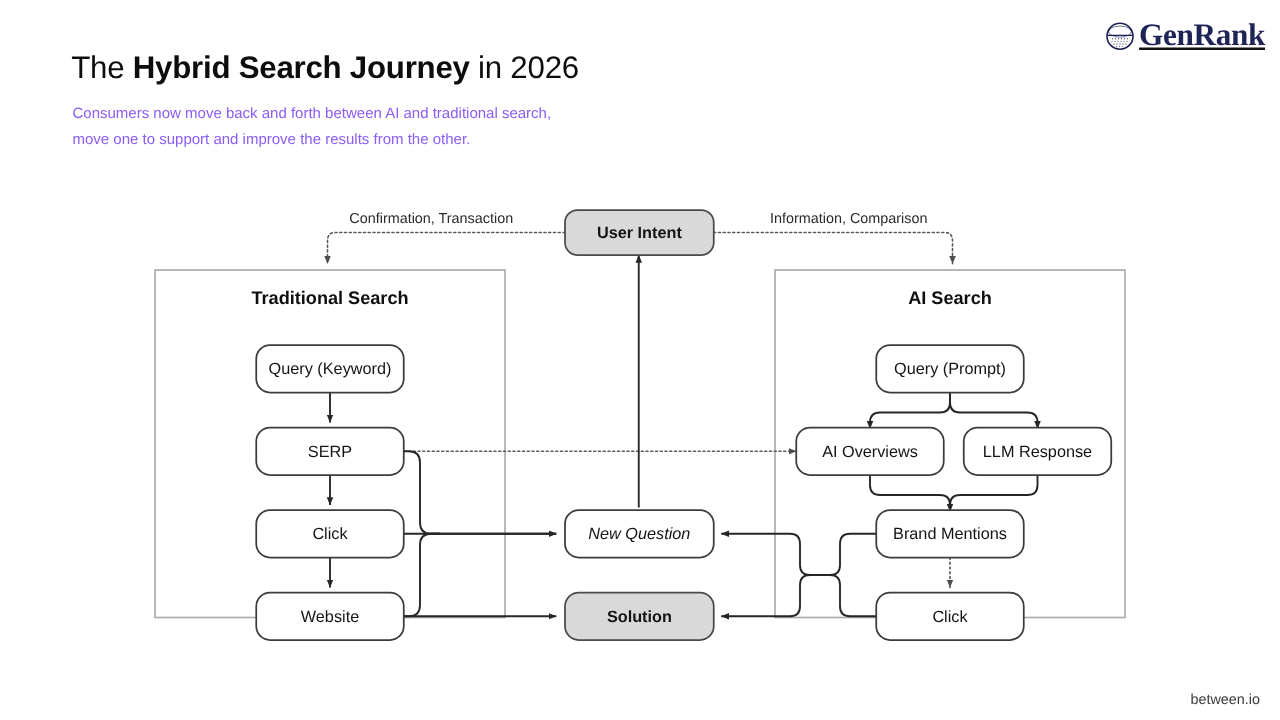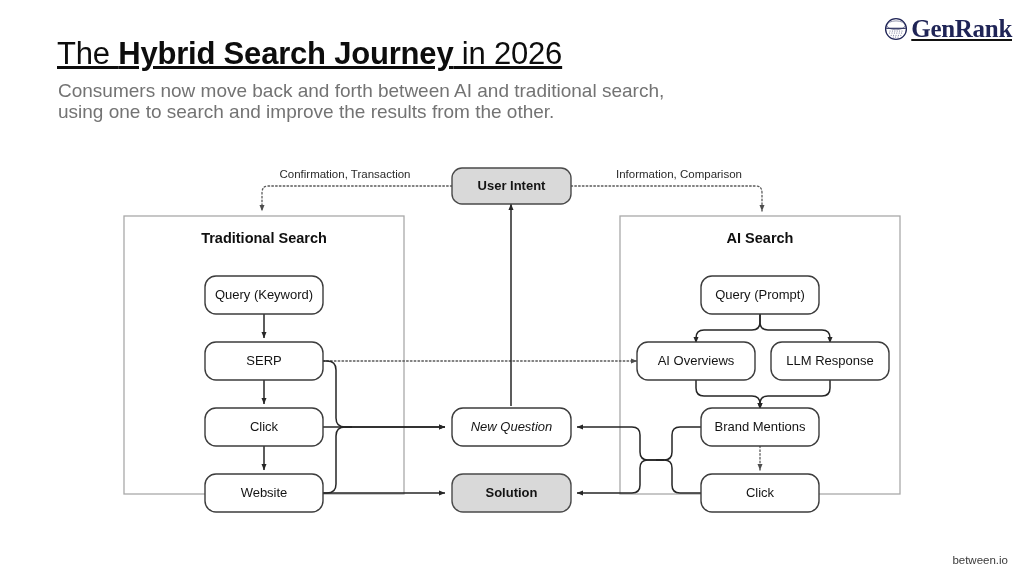--- a/index.html
+++ b/index.html
@@ -15,37 +15,36 @@
     font-family: "Liberation Sans", sans-serif;
     color: #111111;
     overflow: hidden;
   }
 
   
   #header-title {
     position: absolute;
     left: 57px;
     top: 34px;
-    font-size: 31px;
+    font-size: 25px;
     line-height: 40px;
     white-space: nowrap;
     color: #0d0d0d;
     letter-spacing: -0.2px;
-    text-decoration: underline;
   }
   #header-title .t-light { font-weight: 400; }
   #header-title .t-bold  { font-weight: 700; }
 
   #header-subtitle {
     position: absolute;
     left: 58px;
     top: 80px;
-    font-size: 19px;
+    font-size: 12px;
     line-height: 21px;
-    color: #737373;
+    color: #8b5cf6;
     font-weight: 400;
   }
   #header-subtitle span { display: block; }
 
   
   #brand-logo {
     position: absolute;
     right: 12px;
     top: 16px;
     display: flex;
@@ -131,21 +130,21 @@
 </style>
 </head>
 <body>
 
 <div id="header-title">
   <span class="t-light">The </span><span class="t-bold">Hybrid Search Journey</span><span class="t-light"> in 2026</span>
 </div>
 
 <div id="header-subtitle">
   <span>Consumers now move back and forth between AI and traditional search,</span>
-  <span>using one to search and improve the results from the other.</span>
+  <span>move one to support and improve the results from the other.</span>
 </div>
 
 <div id="brand-logo">
   <span>
     <svg width="26" height="26" viewBox="0 0 26 26" aria-hidden="true">
       <circle cx="13" cy="13" r="10.4" fill="#ffffff" stroke="#1f2456" stroke-width="1.3"></circle>
       <line x1="3.2" y1="12.3" x2="22.8" y2="12.3" stroke="#1f2456" stroke-width="1.1"></line>
       <ellipse cx="13" cy="9.3" rx="9.1" ry="4.4" fill="none" stroke="#1f2456" stroke-width="0.75" opacity="0.65"></ellipse>
       <g fill="#1f2456" opacity="0.72">
         <circle cx="7.0" cy="15.0" r="0.52"></circle>

